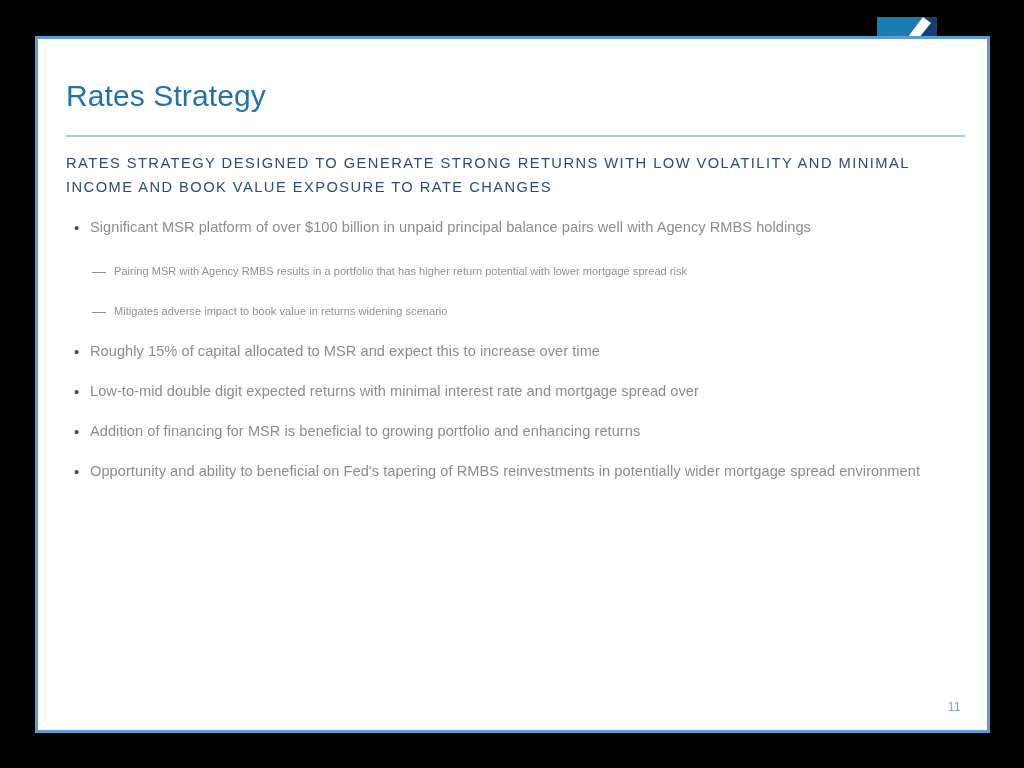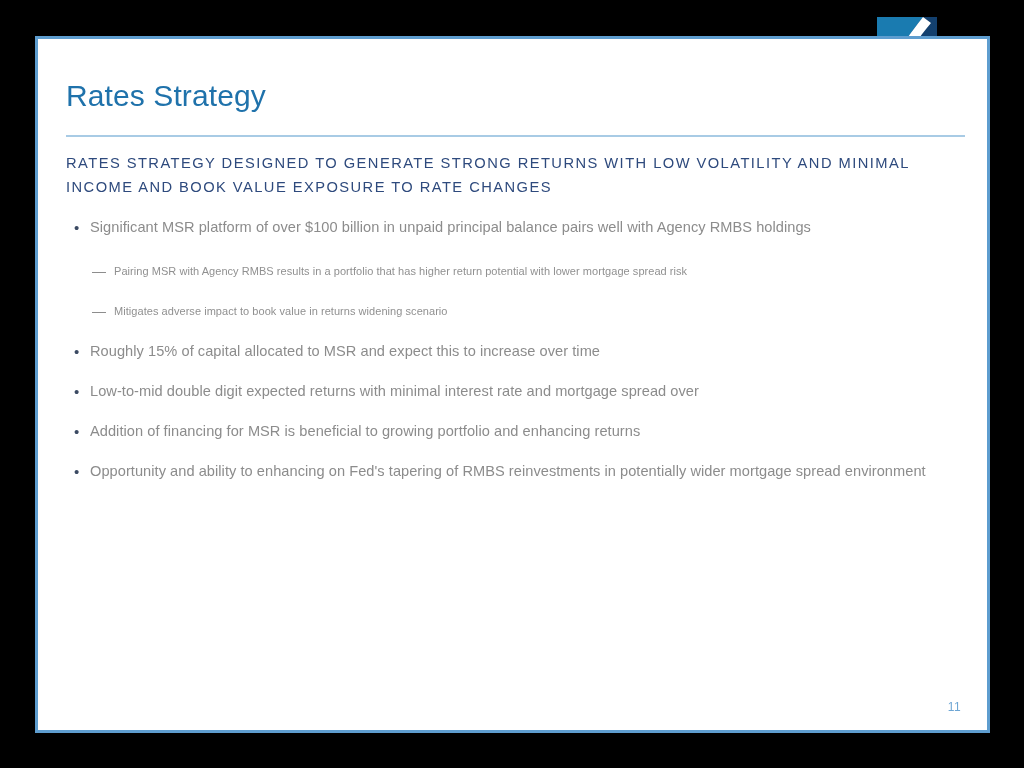--- a/index.html
+++ b/index.html
@@ -191,21 +191,21 @@
         <span class="bullet-text">Low-to-mid double digit expected returns with minimal interest rate and mortgage spread over</span>
       </div>
 
       <div class="bullet-row level-1 tight">
         <span class="bullet-glyph">•</span>
         <span class="bullet-text">Addition of financing for MSR is beneficial to growing portfolio and enhancing returns</span>
       </div>
 
       <div class="bullet-row level-1 tight">
         <span class="bullet-glyph">•</span>
-        <span class="bullet-text">Opportunity and ability to enhancing on Fed's tapering of RMBS reinvestments in potentially wider mortgage spread environment</span>
+        <span class="bullet-text">Opportunity and ability to beneficial on Fed's tapering of RMBS reinvestments in potentially wider mortgage spread environment</span>
       </div>
 
     </div>
 
     <div class="page-number">11</div>
 
   </div>
 </div>
 
 </body></html>

